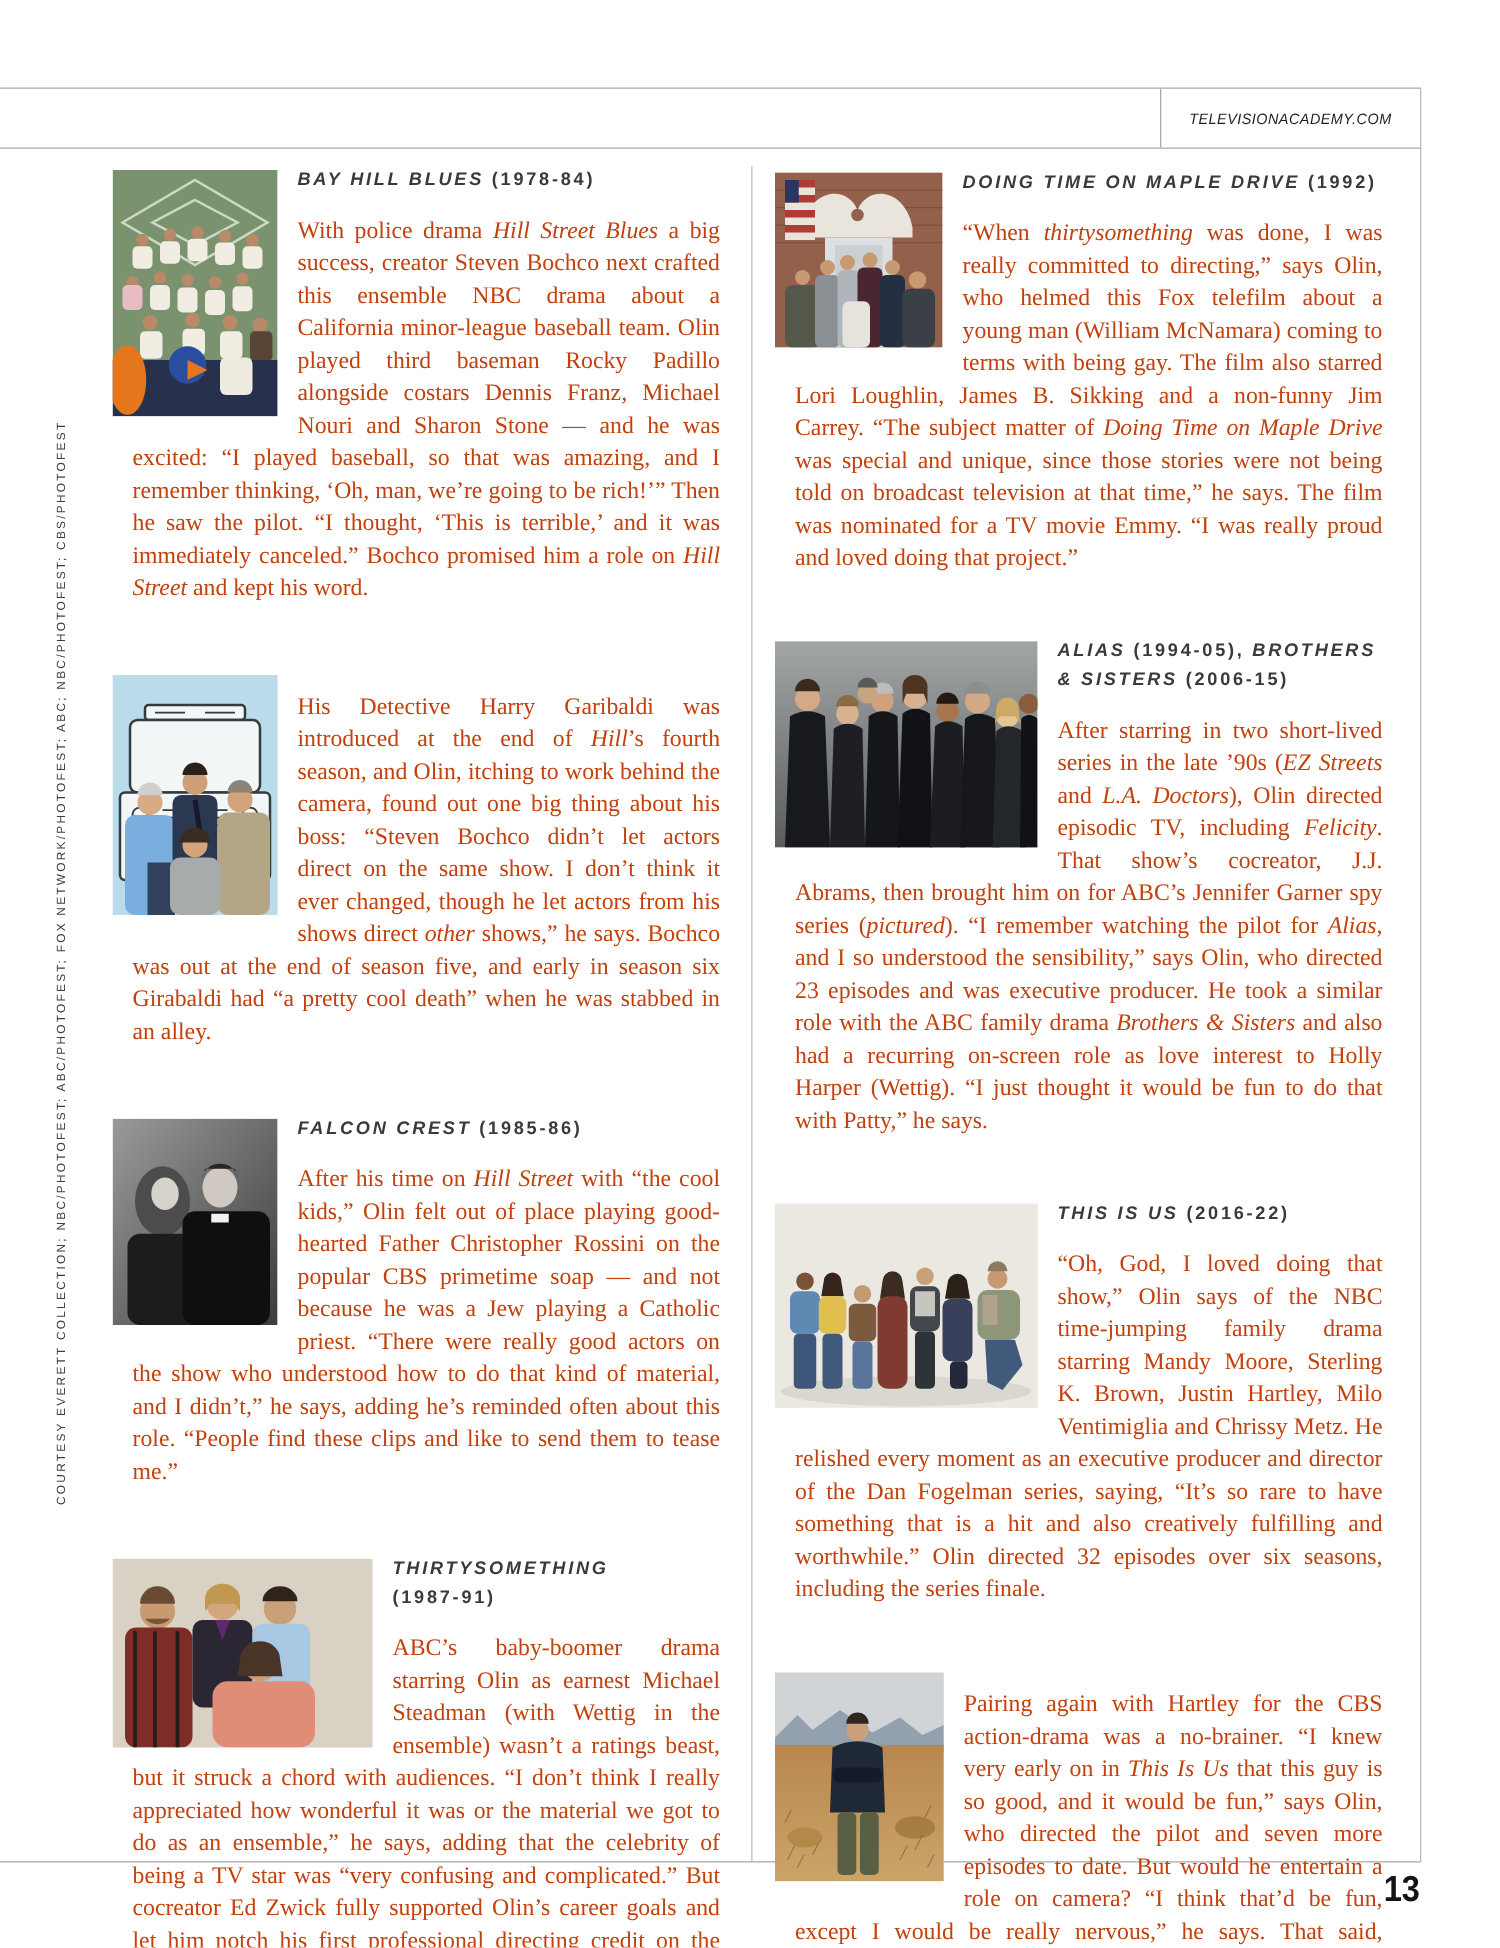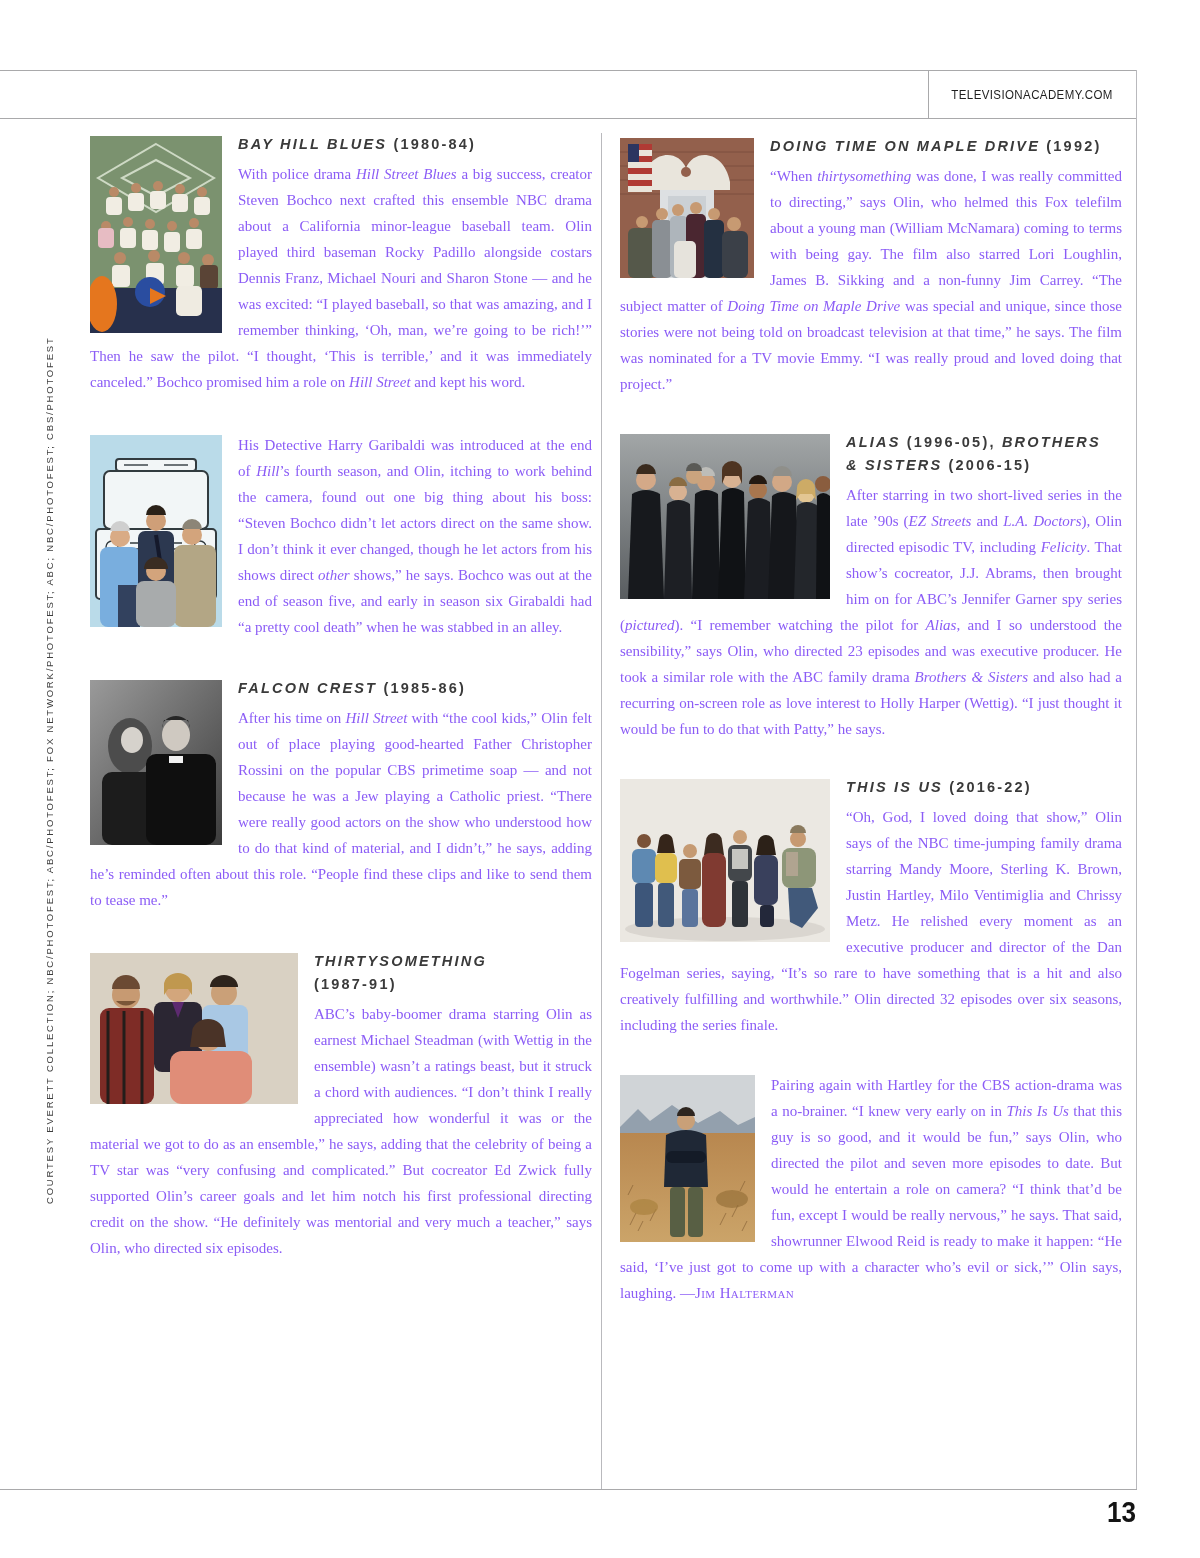--- a/index.html
+++ b/index.html
@@ -4,21 +4,21 @@
 <style>
   html,body{margin:0;padding:0;}
   body{
     width:1200px;height:1558px;position:relative;background:#ffffff;
     font-family:"Liberation Serif", serif;
     -webkit-font-smoothing:antialiased;
   }
   
   .band{
     position:absolute;left:0;top:70px;width:1136px;height:47px;
-    border-top:1px solid #a9a9ab;border-bottom:1px solid #a9a9ab;
+    border-top:1px solid #a9a9ab;border-bottom:1px solid #a9a9ab;font-style:italic;
   }
   .band-cell{
     position:absolute;right:0;top:0;width:207px;height:100%;
     border-left:1px solid #a9a9ab;
     display:flex;align-items:center;justify-content:center;
   }
   .site{
     font-family:"Liberation Sans", sans-serif;
     font-size:12px;letter-spacing:.4px;color:#1f1f1f;
     transform:scaleX(.96);white-space:nowrap;
@@ -48,21 +48,21 @@
   .col-right .entry{margin-bottom:34px;}
   .photo{float:left;margin:3px 16px 8px 0;background:#ddd;}
   .photo svg{display:block;}
   .head{
     font-family:"Liberation Sans", sans-serif;font-weight:700;
     font-size:14.5px;line-height:23px;letter-spacing:2.2px;color:#3a3a3a;
     margin:0 0 5px 0;transform-origin:left top;
   }
   .head .it{font-style:italic;}
   .bodytxt{
-    margin:0;font-size:15px;line-height:26px;text-align:justify;color:#8b5cf6;
+    margin:16px;font-size:19px;line-height:26px;text-align:justify;color:#c2410c;
   }
   .bodytxt .it{font-style:italic;}
   .bodytxt .sc{font-variant:small-caps;letter-spacing:.4px;}
 </style>
 </head>
 <body>
 
 <div class="band">
   <div class="band-cell">
     <span class="site">TELEVISIONACADEMY.COM</span>
@@ -121,21 +121,21 @@
           <rect x="8" y="92" width="16" height="20" rx="4" fill="#e7bcc3"></rect>
           <rect x="110" y="129" width="18" height="24" rx="4" fill="#5a4436"></rect>
         </g>
         <rect x="0" y="152" width="132" height="45" fill="#27304c"></rect>
         <ellipse cx="12" cy="168" rx="15" ry="28" fill="#e5761e"></ellipse>
         <circle cx="60" cy="156" r="15" fill="#2a4da0"></circle>
         <path d="M60 152 l16 8 -16 8 Z" fill="#e5761e"></path>
         <rect x="86" y="150" width="26" height="30" rx="5" fill="#efebe1"></rect>
       </svg>
     </div>
-    <h3 class="head"><span class="it">BAY HILL BLUES </span><span>(1980-84)</span></h3>
+    <h3 class="head"><span class="it">BAY HILL BLUES </span><span>(1978-84)</span></h3>
     <p class="bodytxt"><span>With police drama </span><span class="it">Hill Street Blues</span><span> a big success, creator Steven Bochco next crafted this ensemble NBC drama about a California minor-league baseball team. Olin played third baseman Rocky Padillo alongside costars Dennis Franz, Michael Nouri and Sharon Stone — and he was excited: “I played baseball, so that was amazing, and I remember thinking, ‘Oh, man, we’re going to be rich!’” Then he saw the pilot. “I thought, ‘This is terrible,’ and it was immediately canceled.” Bochco promised him a role on </span><span class="it">Hill Street</span><span> and kept his word.</span></p>
   </section>
 
   <section class="entry">
     <div class="photo">
       <svg width="132" height="192" viewBox="0 0 132 192">
         <rect width="132" height="192" fill="#badbe9"></rect>
         <g fill="#f2f6f7" stroke="#323b3f" stroke-width="2">
           <rect x="26" y="24" width="80" height="12" rx="3"></rect>
           <rect x="14" y="36" width="104" height="58" rx="6"></rect>
@@ -305,21 +305,21 @@
           <circle cx="186" cy="60" r="9" fill="#e3c693"></circle>
             <path d="M177 54 a9 9 0 0 1 18 0 l1 12 -4 -6 -12 0 -4 6 Z" fill="#cdab66"></path>
             <path d="M174 165 L177 72 Q186 64 198 72 L200 165 Z" fill="#23262b"></path>
           <circle cx="203" cy="50" r="8" fill="#8a5d3e"></circle>
             <path d="M196 165 L197 62 Q203 56 210 62 L210 165 Z" fill="#101215"></path>
           <circle cx="74" cy="42" r="8" fill="#caa47e"></circle>
             <path d="M66 37 a8 8 0 0 1 16 0" fill="#5a5a56"></path>
         </g>
       </svg>
     </div>
-    <h3 class="head"><span class="it">ALIAS </span><span>(1996-05), </span><span class="it">BROTHERS</span><br><span class="it">&amp; SISTERS </span><span>(2006-15)</span></h3>
+    <h3 class="head"><span class="it">ALIAS </span><span>(1994-05), </span><span class="it">BROTHERS</span><br><span class="it">&amp; SISTERS </span><span>(2006-15)</span></h3>
     <p class="bodytxt"><span>After starring in two short-lived series in the late ’90s (</span><span class="it">EZ Streets</span><span> and </span><span class="it">L.A. Doctors</span><span>), Olin directed episodic TV, including </span><span class="it">Felicity</span><span>. That show’s cocreator, J.J. Abrams, then brought him on for ABC’s Jennifer Garner spy series (</span><span class="it">pictured</span><span>). “I remember watching the pilot for </span><span class="it">Alias</span><span>, and I so understood the sensibility,” says Olin, who directed 23 episodes and was executive producer. He took a similar role with the ABC family drama </span><span class="it">Brothers &amp; Sisters</span><span> and also had a recurring on-screen role as love interest to Holly Harper (Wettig). “I just thought it would be fun to do that with Patty,” he says.</span></p>
   </section>
 
   <section class="entry">
     <div class="photo">
       <svg width="210" height="163" viewBox="0 0 210 163">
         <rect width="210" height="163" fill="#ebe8e2"></rect>
         <ellipse cx="105" cy="150" rx="100" ry="12" fill="#dad6d0"></ellipse>
         <g>
           <circle cx="24" cy="62" r="7" fill="#7a5238"></circle>

